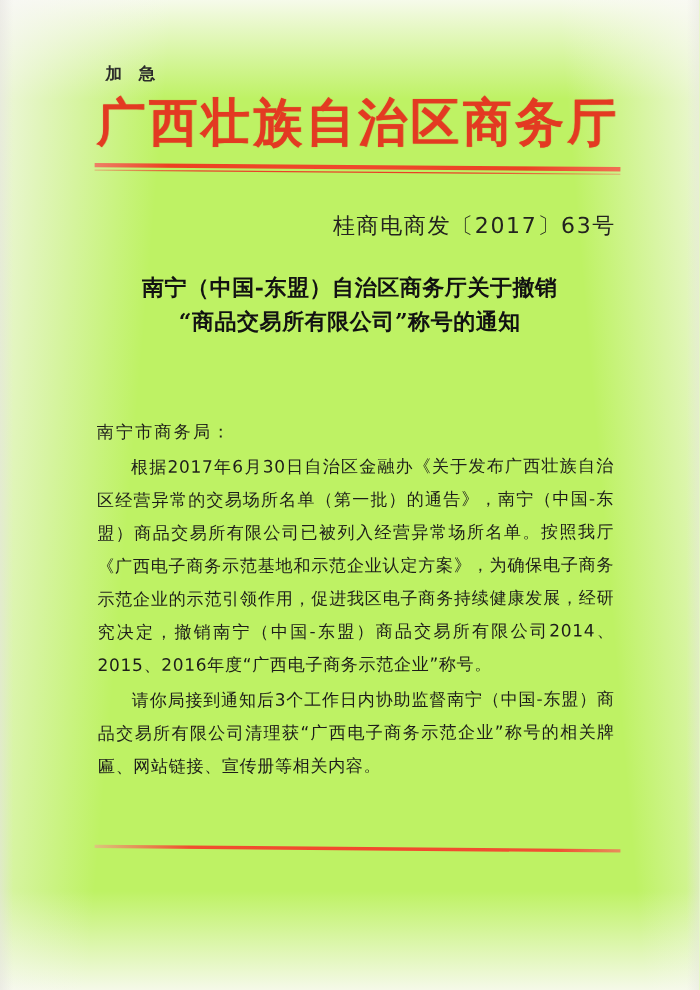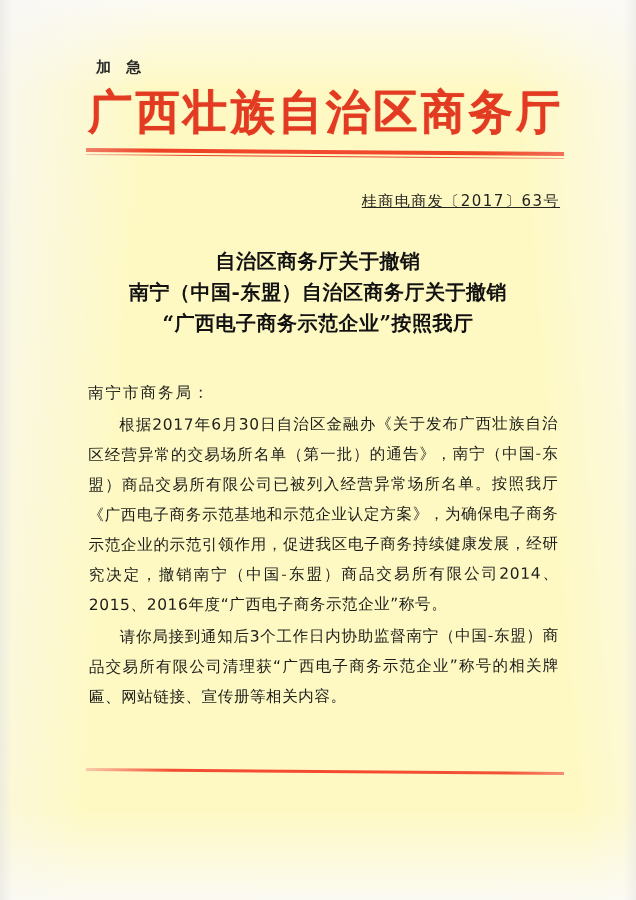--- a/index.html
+++ b/index.html
@@ -5,21 +5,21 @@
 <style>
   html, body {
     margin: 0;
     padding: 0;
     background: #ffffff;
   }
   .page {
     position: relative;
     width: 636px;
     height: 900px;
-    background: #fef9c3;
+    background: #bef264;
     overflow: hidden;
     font-family: "DejaVu Sans", sans-serif;
   }
 
   
   .scan-tint {
     position: absolute;
     inset: 0;
     background:
       linear-gradient(95deg, rgba(248,247,245,0.85) 0%, rgba(255,255,255,0) 22%),
@@ -100,25 +100,24 @@
     height: 3.4px;
     background: linear-gradient(90deg, rgba(245,160,145,0.55) 0%, #f2472c 18%, #f4432a 55%, #f14b30 88%, rgba(243,110,88,0.8) 100%);
   }
 
   
   .doc-number {
     position: absolute;
     right: 76px;
     top: 192px;
     font-family: "DejaVu Sans", sans-serif;
-    font-size: 15px;
+    font-size: 20px;
     letter-spacing: 1.5px;
     color: #23231f;
     white-space: nowrap;
-    text-decoration: underline;
   }
 
   
   .title-block {
     position: absolute;
     left: 64px;
     right: 64px;
     top: 246px;
     text-align: center;
     font-family: "DejaVu Serif", serif;
@@ -182,23 +181,22 @@
     </div>
 
   <div class="rule-wrap top">
     <div class="rule-thick"></div>
     <div class="rule-thin"></div>
   </div>
 
   <div class="doc-number">桂商电商发〔2017〕63号</div>
 
   <div class="title-block">
-    <span class="tline">自治区商务厅关于撤销</span>
     <span class="tline">南宁（中国-东盟）自治区商务厅关于撤销</span>
-    <span class="tline">“广西电子商务示范企业”按照我厅</span>
+    <span class="tline">“商品交易所有限公司”称号的通知</span>
   </div>
 
   <div class="body-block skewed">
     <p class="addressee">南宁市商务局：</p>
     <p class="para">根据2017年6月30日自治区金融办《关于发布广西壮族自治区经营异常的交易场所名单（第一批）的通告》，南宁（中国-东盟）商品交易所有限公司已被列入经营异常场所名单。按照我厅《广西电子商务示范基地和示范企业认定方案》，为确保电子商务示范企业的示范引领作用，促进我区电子商务持续健康发展，经研究决定，撤销南宁（中国-东盟）商品交易所有限公司2014、2015、2016年度“广西电子商务示范企业”称号。</p>
     <p class="para">请你局接到通知后3个工作日内协助监督南宁（中国-东盟）商品交易所有限公司清理获“广西电子商务示范企业”称号的相关牌匾、网站链接、宣传册等相关内容。</p>
   </div>
 
   <div class="rule-wrap bottom">
     <div class="rule-thick"></div>

